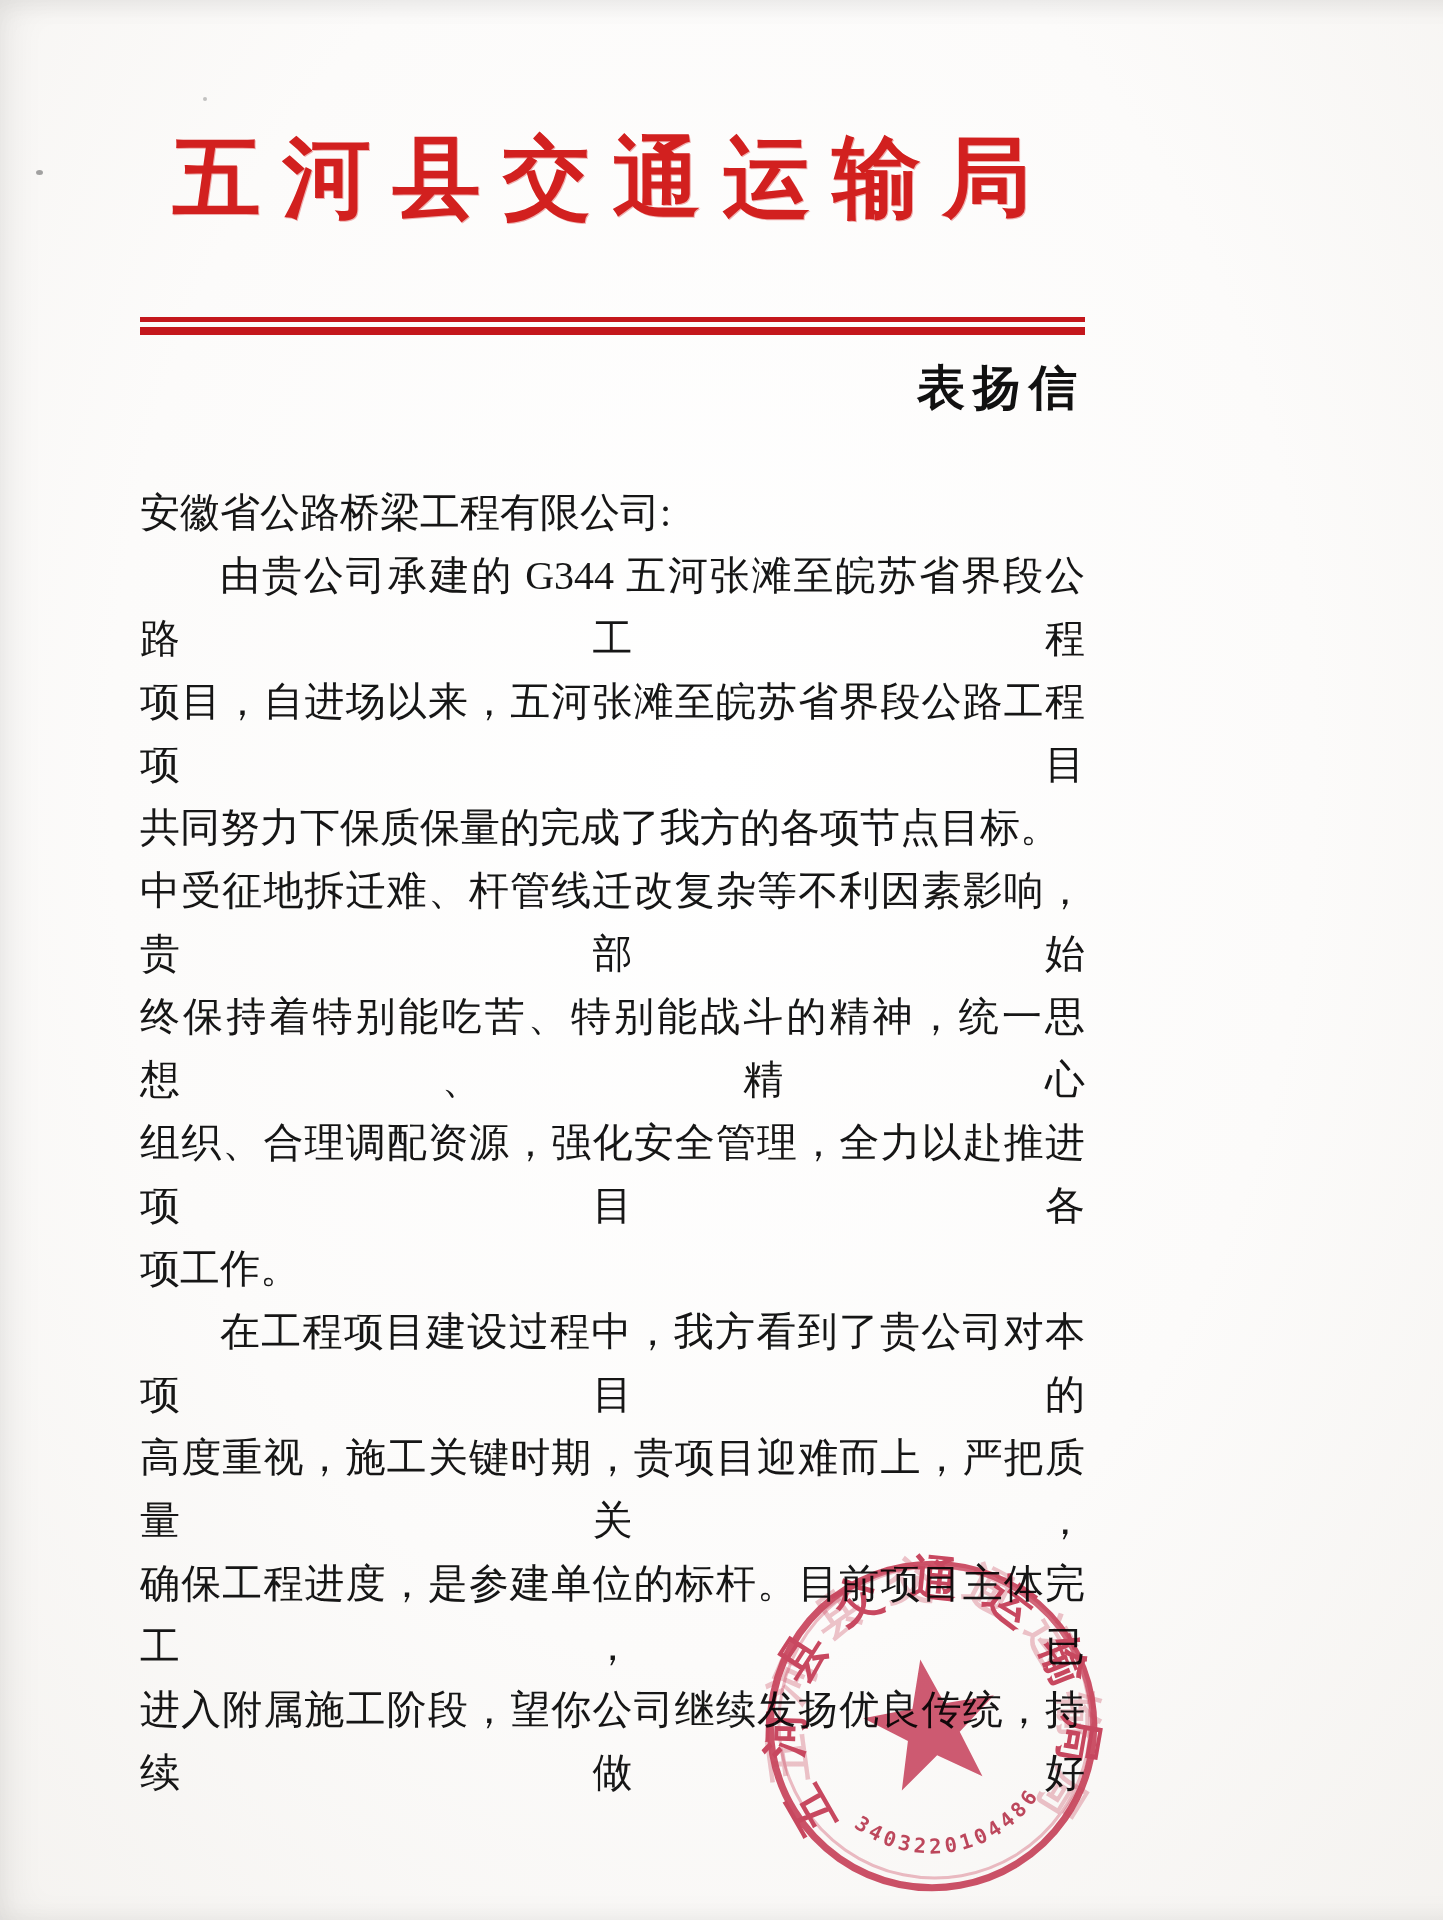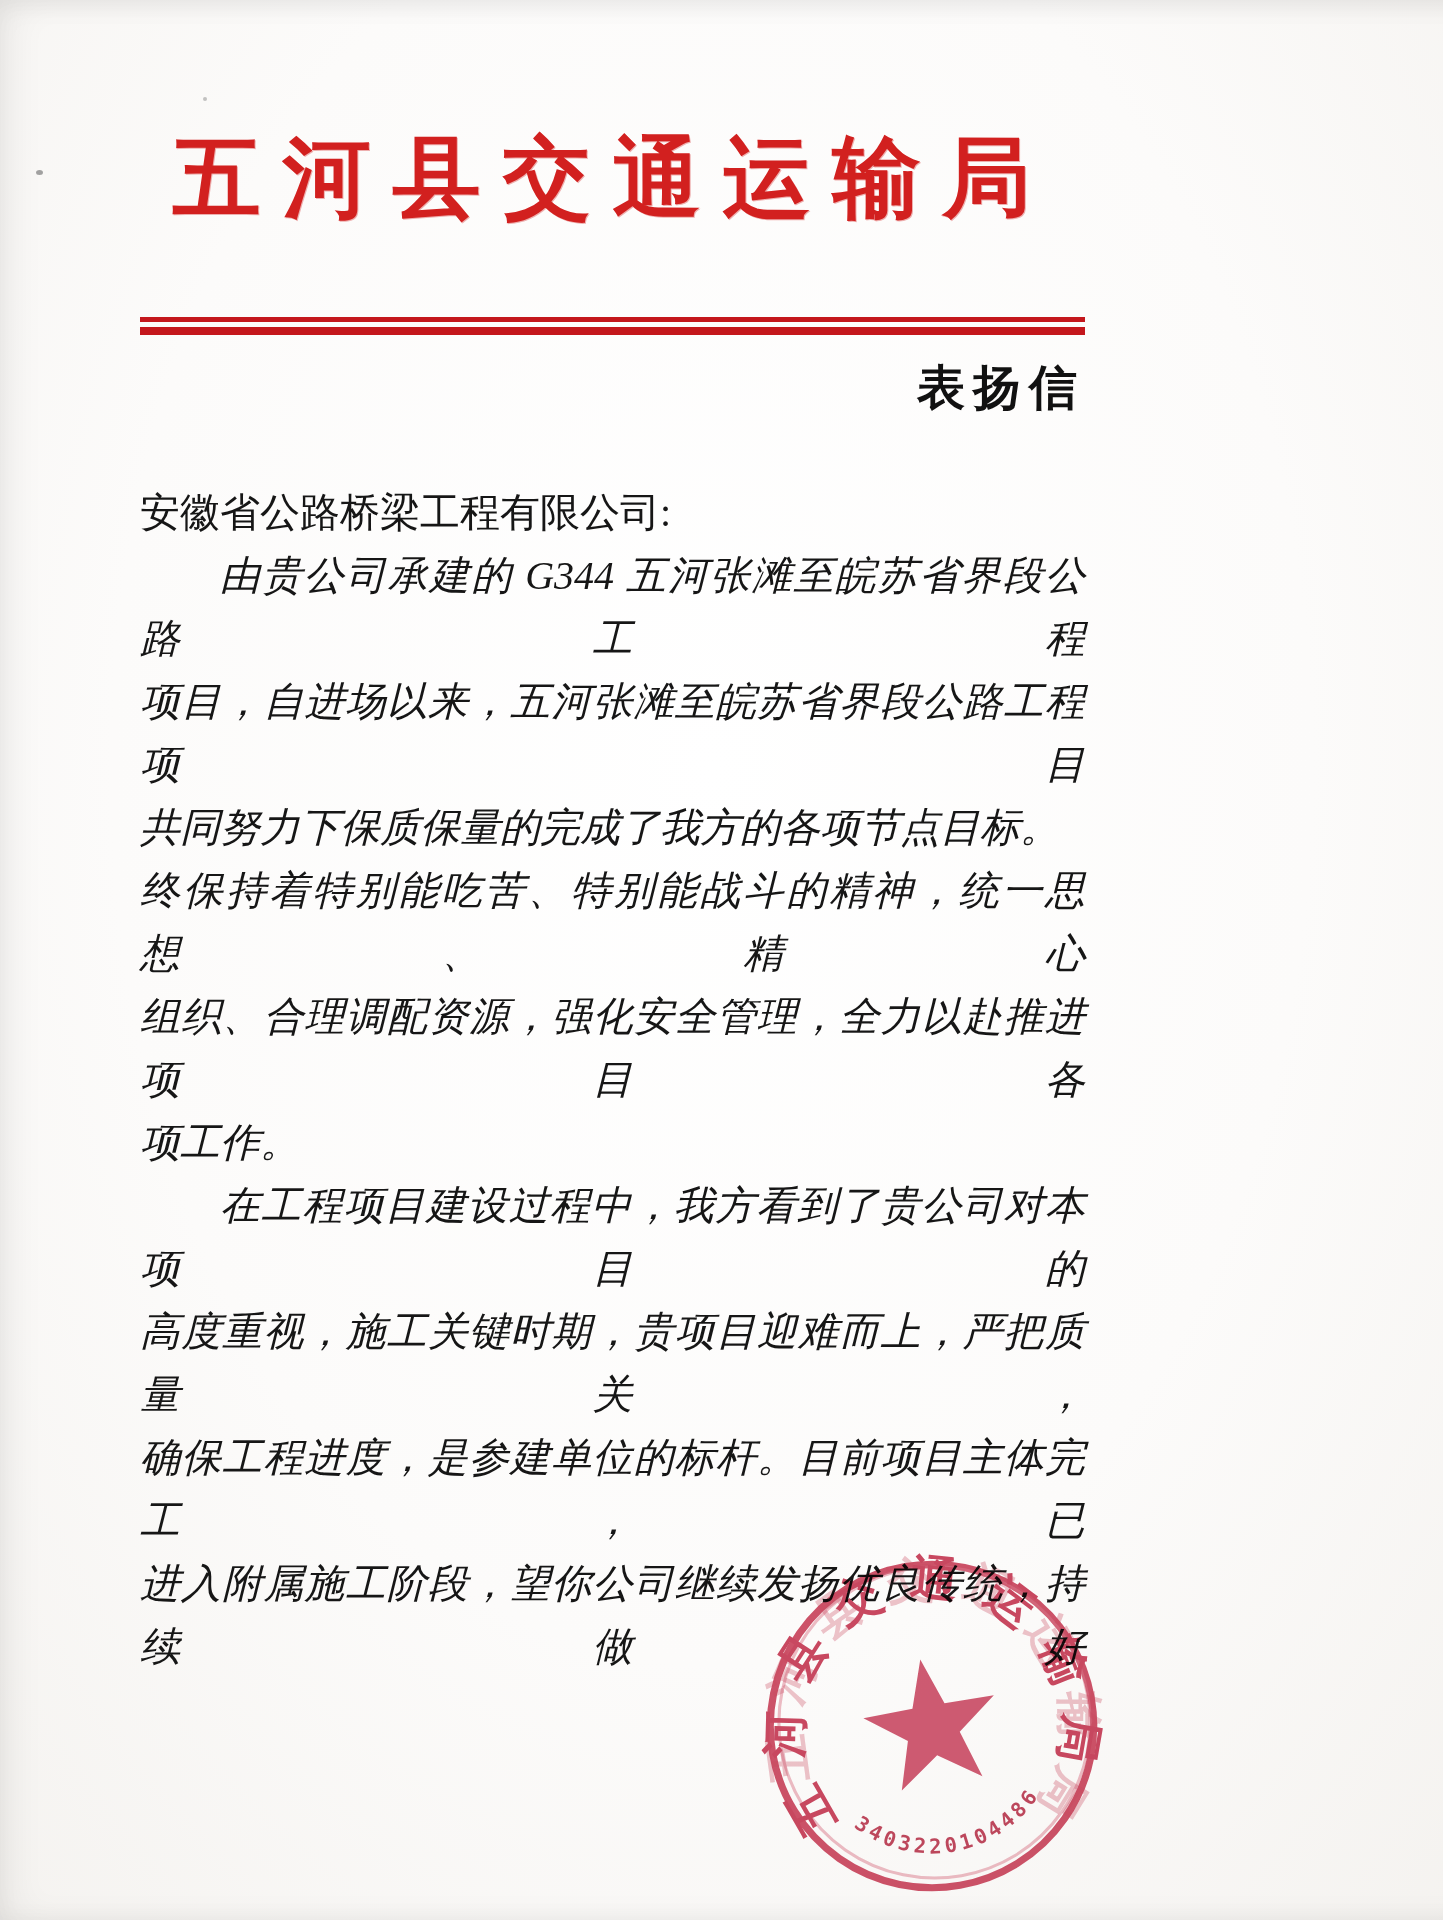--- a/index.html
+++ b/index.html
@@ -60,21 +60,20 @@
     margin-top: 62px;
     font-size: 40px;
     line-height: 63px;
   }
 
   .body { font-size: 40px; line-height: 63px; }
   .line {
     text-align: justify;
     text-align-last: justify;
     text-justify: inter-character;
-    font-style: italic;
   }
   .line.first { text-indent: 2em; }
   .line.last  { text-align-last: left; }
 
   .stamp {
     position: absolute;
     left: 758px; top: 1552px;
     width: 348px; height: 348px;
     transform: rotate(-10deg);
     opacity: 0.88;
@@ -111,20 +110,21 @@
 
     <div class="salutation">安徽省公路桥梁工程有限公司:</div>
 
     <div class="body">
         <div class="paragraph">
           <div class="line first">由贵公司承建的 G344 五河张滩至皖苏省界段公路工程</div>
           <div class="line">项目，自进场以来，五河张滩至皖苏省界段公路工程项目</div>
           <div class="line last">共同努力下保质保量的完成了我方的各项节点目标。</div>
         </div>
         <div class="paragraph">
+          <div class="line">中受征地拆迁难、杆管线迁改复杂等不利因素影响，贵部始</div>
           <div class="line">终保持着特别能吃苦、特别能战斗的精神，统一思想、精心</div>
           <div class="line">组织、合理调配资源，强化安全管理，全力以赴推进项目各</div>
           <div class="line last">项工作。</div>
         </div>
         <div class="paragraph">
           <div class="line first">在工程项目建设过程中，我方看到了贵公司对本项目的</div>
           <div class="line">高度重视，施工关键时期，贵项目迎难而上，严把质量关，</div>
           <div class="line">确保工程进度，是参建单位的标杆。目前项目主体完工，已</div>
           <div class="line">进入附属施工阶段，望你公司继续发扬优良传统，持续做好</div>
         </div>

